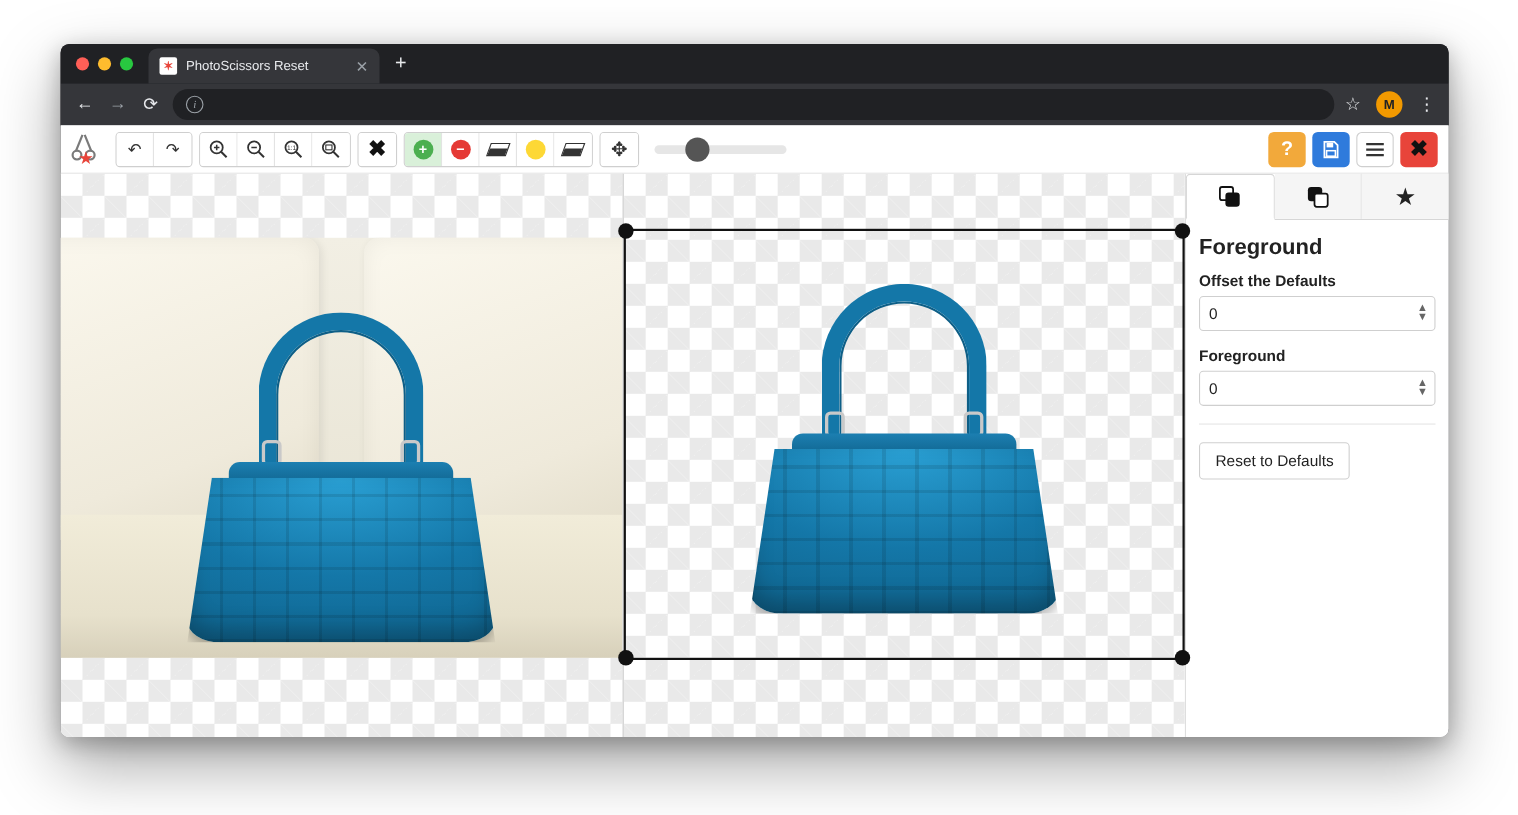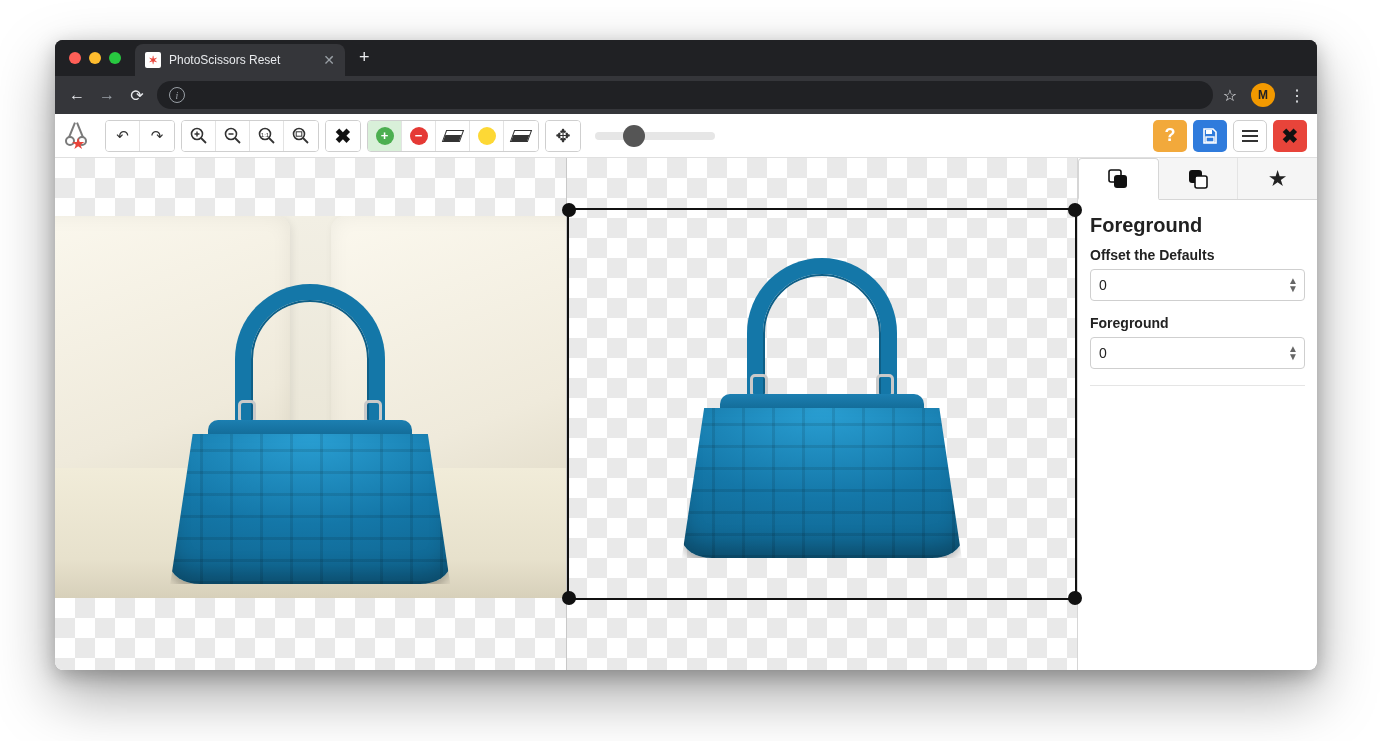--- a/index.html
+++ b/index.html
@@ -358,19 +358,22 @@
             </div>
 
             <div class="sp-label" style="margin-top:14px;">Foreground</div>
             <div class="sp-select">
               <span>0</span>
               <span class="sp-caret">▲<br>▼</span>
             </div>
 
             <div class="sp-divider"></div>
 
+            <div class="sp-button">
+              <span>Reset to Defaults</span>
+            </div>
           </div>
         </div>
 
       </div>
     </div>
   </div>
 </div>
 
 </body></html>

